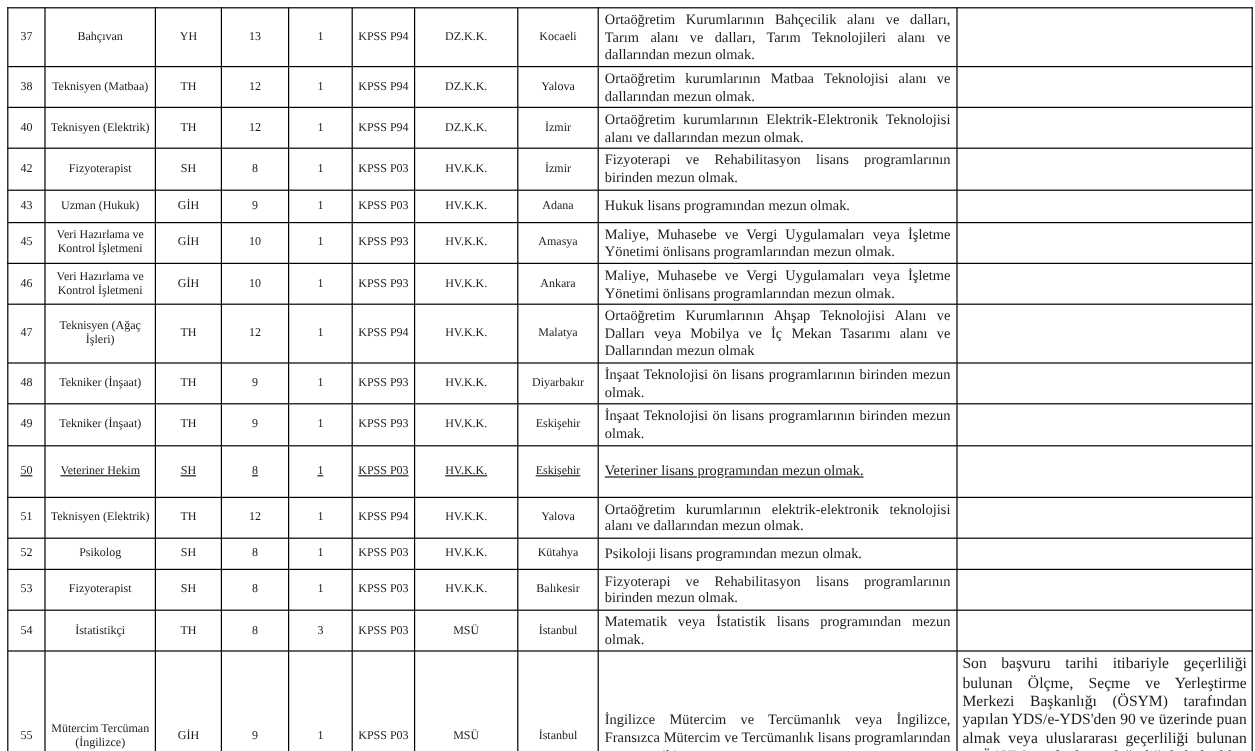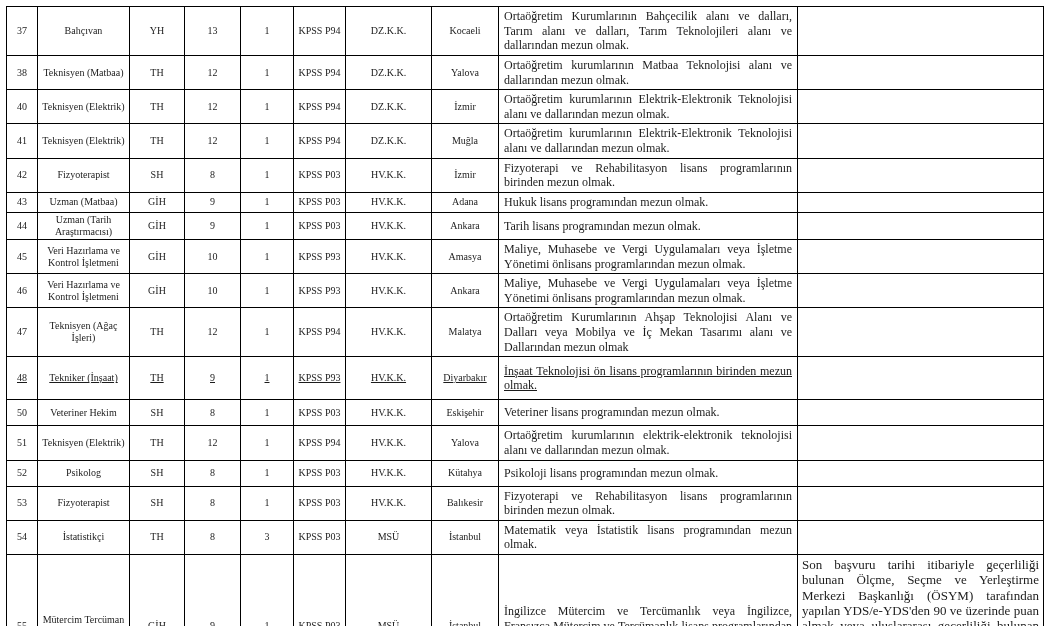--- a/index.html
+++ b/index.html
@@ -107,71 +107,47 @@
     <td class="c-center">TH</td>
     <td class="c-center">12</td>
     <td class="c-center">1</td>
     <td class="c-center">KPSS P94</td>
     <td class="c-center">DZ.K.K.</td>
     <td class="c-center">İzmir</td>
     <td class="c-req">Ortaöğretim kurumlarının Elektrik-Elektronik Teknolojisi alanı ve dallarından mezun olmak.</td>
     <td class="c-note"></td>
   </tr>
 
-  <tr>
-    <td class="c-center">41</td>
-    <td class="c-center">Teknisyen (Elektrik)</td>
-    <td class="c-center">TH</td>
-    <td class="c-center">12</td>
-    <td class="c-center">1</td>
-    <td class="c-center">KPSS P94</td>
-    <td class="c-center">DZ.K.K.</td>
-    <td class="c-center">Muğla</td>
-    <td class="c-req">Ortaöğretim kurumlarının Elektrik-Elektronik Teknolojisi alanı ve dallarından mezun olmak.</td>
-    <td class="c-note"></td>
-  </tr>
 
   <tr>
     <td class="c-center">42</td>
     <td class="c-center">Fizyoterapist</td>
     <td class="c-center">SH</td>
     <td class="c-center">8</td>
     <td class="c-center">1</td>
     <td class="c-center">KPSS P03</td>
     <td class="c-center">HV.K.K.</td>
     <td class="c-center">İzmir</td>
     <td class="c-req">Fizyoterapi ve Rehabilitasyon lisans programlarının birinden mezun olmak.</td>
     <td class="c-note"></td>
   </tr>
 
   <tr>
     <td class="c-center">43</td>
-    <td class="c-center">Uzman (Matbaa)</td>
+    <td class="c-center">Uzman (Hukuk)</td>
     <td class="c-center">GİH</td>
     <td class="c-center">9</td>
     <td class="c-center">1</td>
     <td class="c-center">KPSS P03</td>
     <td class="c-center">HV.K.K.</td>
     <td class="c-center">Adana</td>
     <td class="c-req">Hukuk lisans programından mezun olmak.</td>
     <td class="c-note"></td>
   </tr>
 
-  <tr>
-    <td class="c-center">44</td>
-    <td class="c-center">Uzman (Tarih Araştırmacısı)</td>
-    <td class="c-center">GİH</td>
-    <td class="c-center">9</td>
-    <td class="c-center">1</td>
-    <td class="c-center">KPSS P03</td>
-    <td class="c-center">HV.K.K.</td>
-    <td class="c-center">Ankara</td>
-    <td class="c-req">Tarih lisans programından mezun olmak.</td>
-    <td class="c-note"></td>
-  </tr>
 
   <tr>
     <td class="c-center">45</td>
     <td class="c-center">Veri Hazırlama ve Kontrol İşletmeni</td>
     <td class="c-center">GİH</td>
     <td class="c-center">10</td>
     <td class="c-center">1</td>
     <td class="c-center">KPSS P93</td>
     <td class="c-center">HV.K.K.</td>
     <td class="c-center">Amasya</td>
@@ -211,20 +187,32 @@
     <td class="c-center">TH</td>
     <td class="c-center">9</td>
     <td class="c-center">1</td>
     <td class="c-center">KPSS P93</td>
     <td class="c-center">HV.K.K.</td>
     <td class="c-center">Diyarbakır</td>
     <td class="c-req">İnşaat Teknolojisi ön lisans programlarının birinden mezun olmak.</td>
     <td class="c-note"></td>
   </tr>
 
+  <tr>
+    <td class="c-center">49</td>
+    <td class="c-center">Tekniker (İnşaat)</td>
+    <td class="c-center">TH</td>
+    <td class="c-center">9</td>
+    <td class="c-center">1</td>
+    <td class="c-center">KPSS P93</td>
+    <td class="c-center">HV.K.K.</td>
+    <td class="c-center">Eskişehir</td>
+    <td class="c-req">İnşaat Teknolojisi ön lisans programlarının birinden mezun olmak.</td>
+    <td class="c-note"></td>
+  </tr>
 
   <tr>
     <td class="c-center">50</td>
     <td class="c-center">Veteriner Hekim</td>
     <td class="c-center">SH</td>
     <td class="c-center">8</td>
     <td class="c-center">1</td>
     <td class="c-center">KPSS P03</td>
     <td class="c-center">HV.K.K.</td>
     <td class="c-center">Eskişehir</td>

